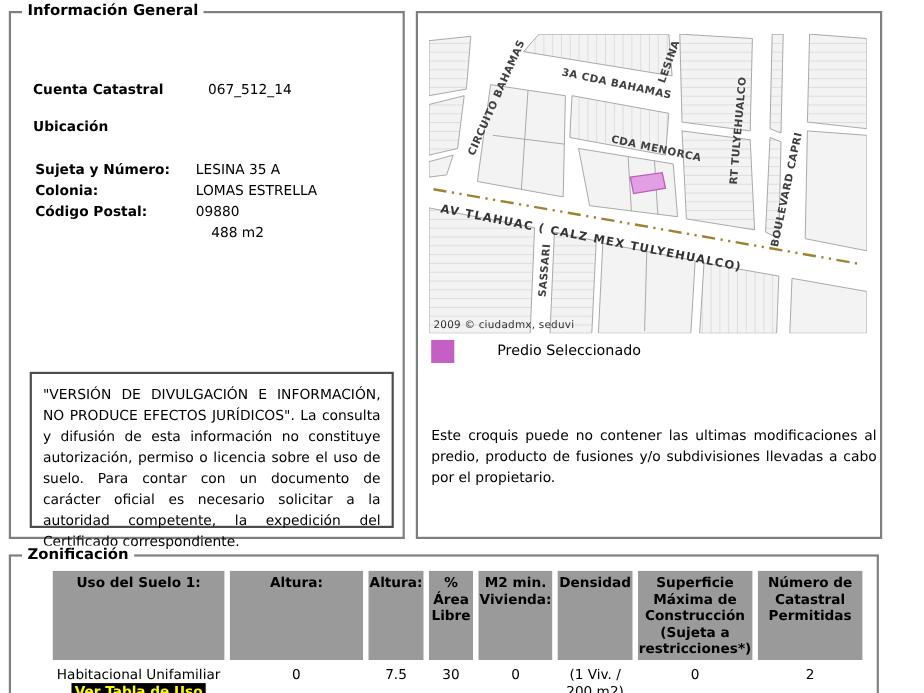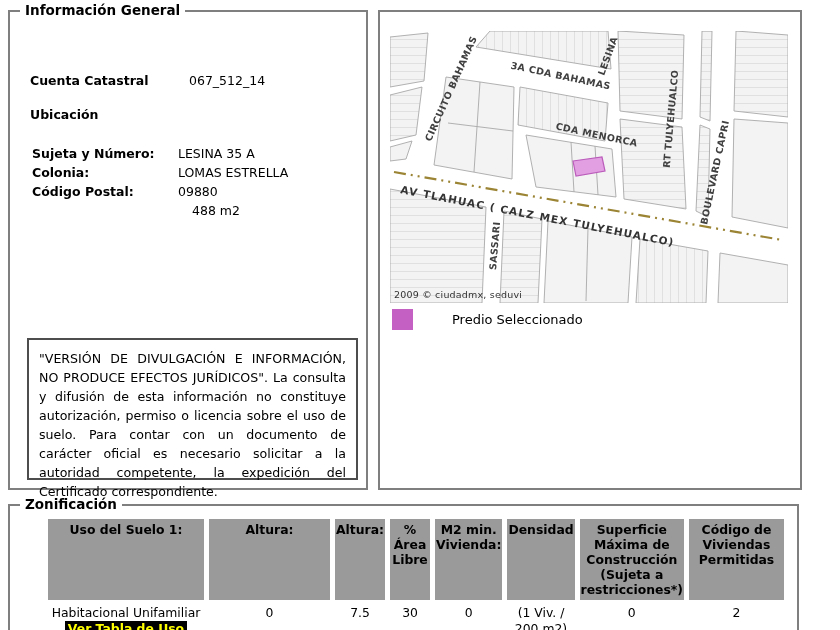--- a/index.html
+++ b/index.html
@@ -124,20 +124,21 @@
         <text class="street-label" x="108" y="215" text-anchor="middle" transform="rotate(-85 108 215)">SASSARI</text>
         <text class="avenue-label" x="10" y="162" transform="rotate(11 10 162)">AV TLAHUAC ( CALZ MEX TULYEHUALCO)</text>
 
         <text class="attr-label" x="4" y="267">2009 © ciudadmx, seduvi</text>
       </svg>
     </div>
 
     <div class="legend-swatch"></div>
     <span class="legend-label">Predio Seleccionado</span>
 
+    <div class="note-text">Este croquis puede no contener las ultimas modificaciones al predio, producto de fusiones y/o subdivisiones llevadas a cabo por el propietario.</div>
   </div>
 
   <div class="panel" style="left:8px;top:504px;width:787px;height:150px;">
     <span class="panel-legend">Zonificación</span>
 
     <table class="zonif-table">
       <colgroup>
         <col style="width:156px">
           <col style="width:121px">
           <col style="width:45px">
@@ -149,21 +150,21 @@
       </colgroup>
       <thead>
         <tr>
           <th>Uso del Suelo 1:</th>
           <th>Altura:</th>
           <th>Altura:</th>
           <th>% Área Libre</th>
           <th>M2 min. Vivienda:</th>
           <th>Densidad</th>
           <th>Superficie Máxima de Construcción (Sujeta a restricciones*)</th>
-          <th>Código de Viviendas Permitidas</th>
+          <th>Número de Catastral Permitidas</th>
         </tr>
       </thead>
       <tbody>
         <tr>
           <td>
             <span>Habitacional Unifamiliar</span><br>
             <span class="uso-link">Ver Tabla de Uso</span>
           </td>
           <td>0</td>
           <td>7.5</td>

